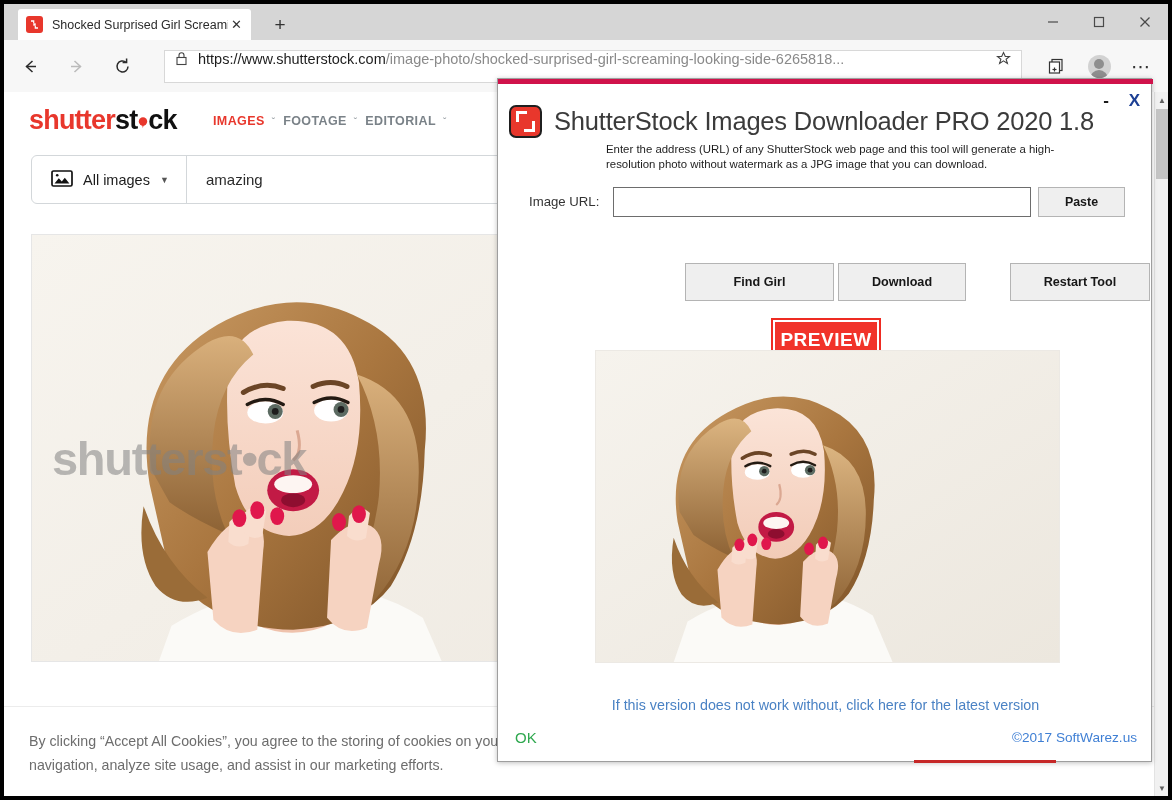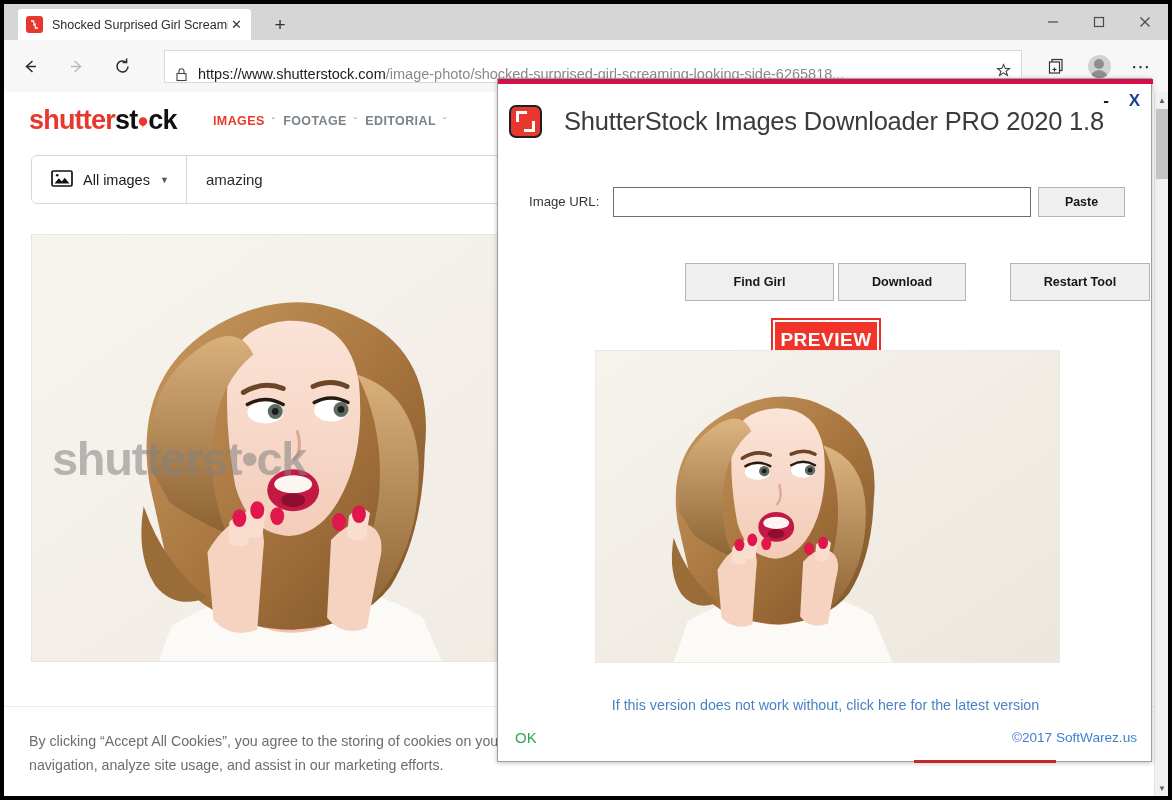--- a/index.html
+++ b/index.html
@@ -72,21 +72,21 @@
   .navbtn{
     width:40px; height:40px; margin-left:6px;
     display:flex; align-items:center; justify-content:center;
     color:#3a3a3a;
   }
   .navbtn.disabled{ color:#bbbbbb; }
   .omnibox{
     position:absolute; left:160px; top:46px;
     width:858px; height:33px;
     background:#ffffff; border:1px solid #d8d8d8;
-    display:flex; align-items:flex-end; padding:0 10px;
+    display:flex; align-items:flex-start; padding:0 10px;
   }
   .lock{ flex:0 0 auto; color:#444; margin-right:10px; display:flex; }
   .url{ flex:1 1 auto; font-size:14.5px; color:#8a8a8a; white-space:nowrap; overflow:hidden;}
   .url b{ color:#1c1c1c; font-weight:normal; }
   .star{ flex:0 0 auto; color:#444; margin-left:8px; }
   .toolbar-right{
     position:absolute; right:6px; top:46px; height:33px;
     display:flex; align-items:center;
   }
   .tbtn{ width:42px; height:33px; display:flex; align-items:center; justify-content:center; color:#333;}
@@ -221,21 +221,20 @@
   }
   .app-icon .br2{
     position:absolute; right:5px; bottom:4px; width:11px; height:11px;
     border-right:3.5px solid #fff; border-bottom:3.5px solid #fff;
   }
 
   .dlg-title{
     position:absolute; left:56px; top:28px;
     font-size:25.5px; color:#3b3b3b; letter-spacing:-0.2px;
     white-space:nowrap;
-    margin-left:10px;
   }
   .dlg-desc{
     position:absolute; left:108px; top:63px; width:470px;
     font-size:11.4px; line-height:15px; color:#1d1d1d;
   }
 
   .urlrow{
     position:absolute; left:0; top:108px; width:655px; height:30px;
   }
   .urllabel{
@@ -522,20 +521,21 @@
       <div class="dlg-min">-</div>
       <div class="dlg-close">X</div>
     </div>
 
     <div class="app-icon">
       <span class="br1"></span>
         <span class="br2"></span>
     </div>
 
     <div class="dlg-title">ShutterStock Images Downloader PRO 2020 1.8</div>
+    <div class="dlg-desc">Enter the address (URL) of any ShutterStock web page and this tool will generate a high-resolution photo without watermark as a JPG image that you can download.</div>
 
     <div class="urlrow">
       <div class="urllabel">Image URL:</div>
       <input class="urlinput" type="text" value="" placeholder="" style="">
       <button class="pastebtn">Paste</button>
     </div>
 
     <div class="actionrow">
       <button class="abtn find">Find Girl</button>
       <button class="abtn down">Download</button>

